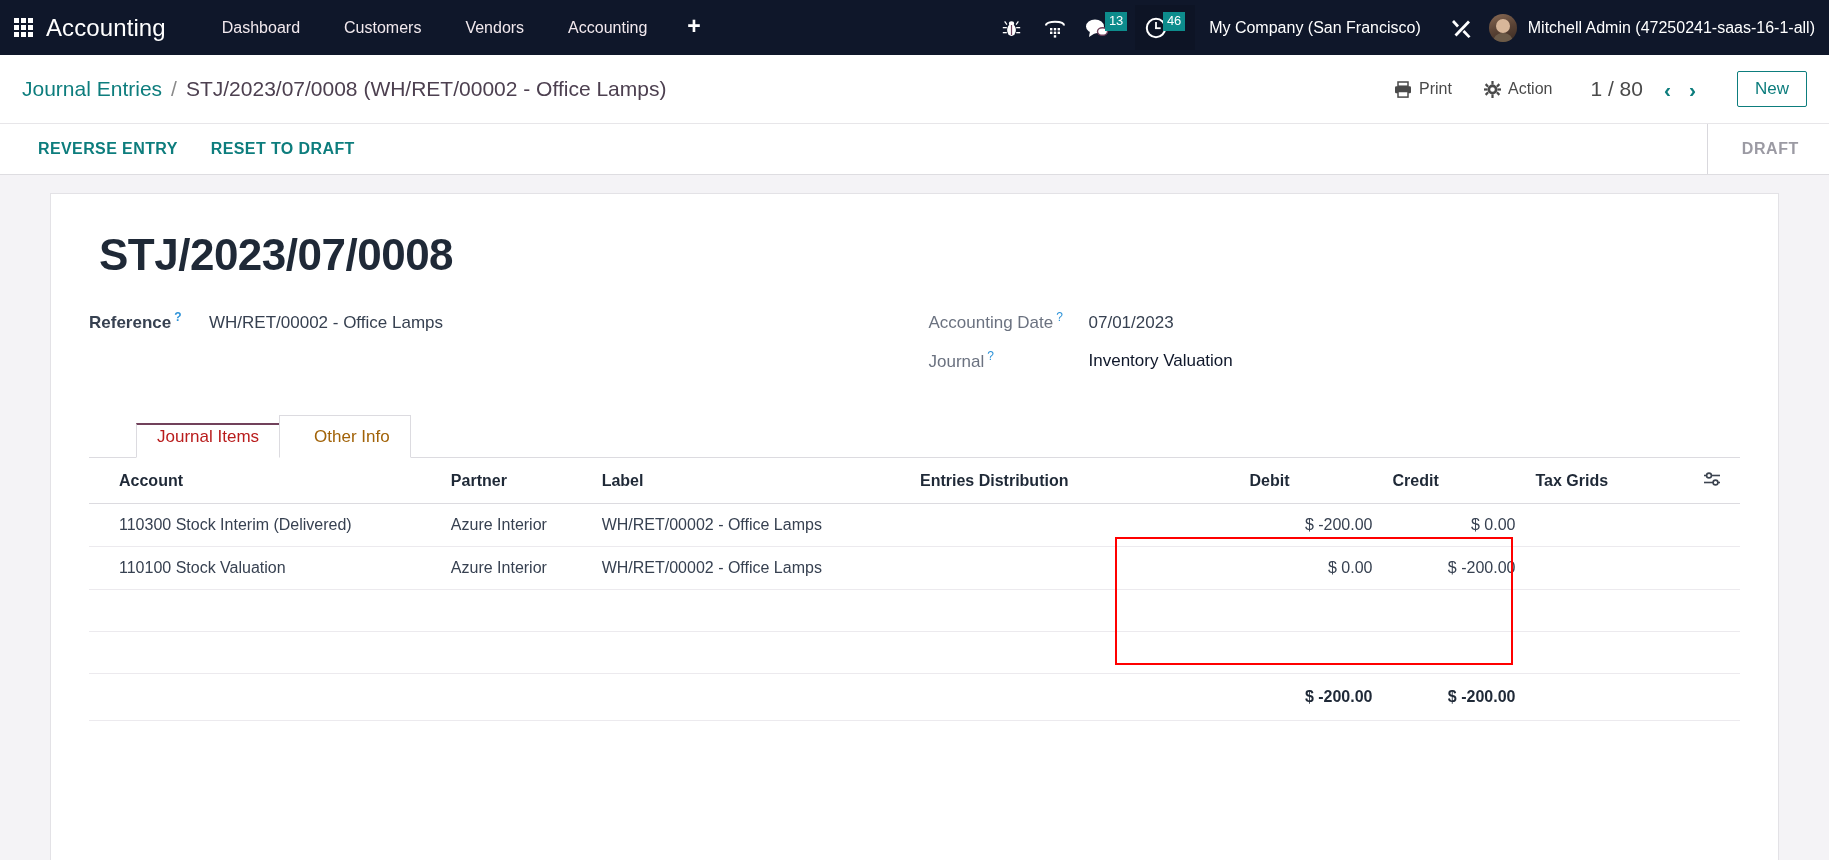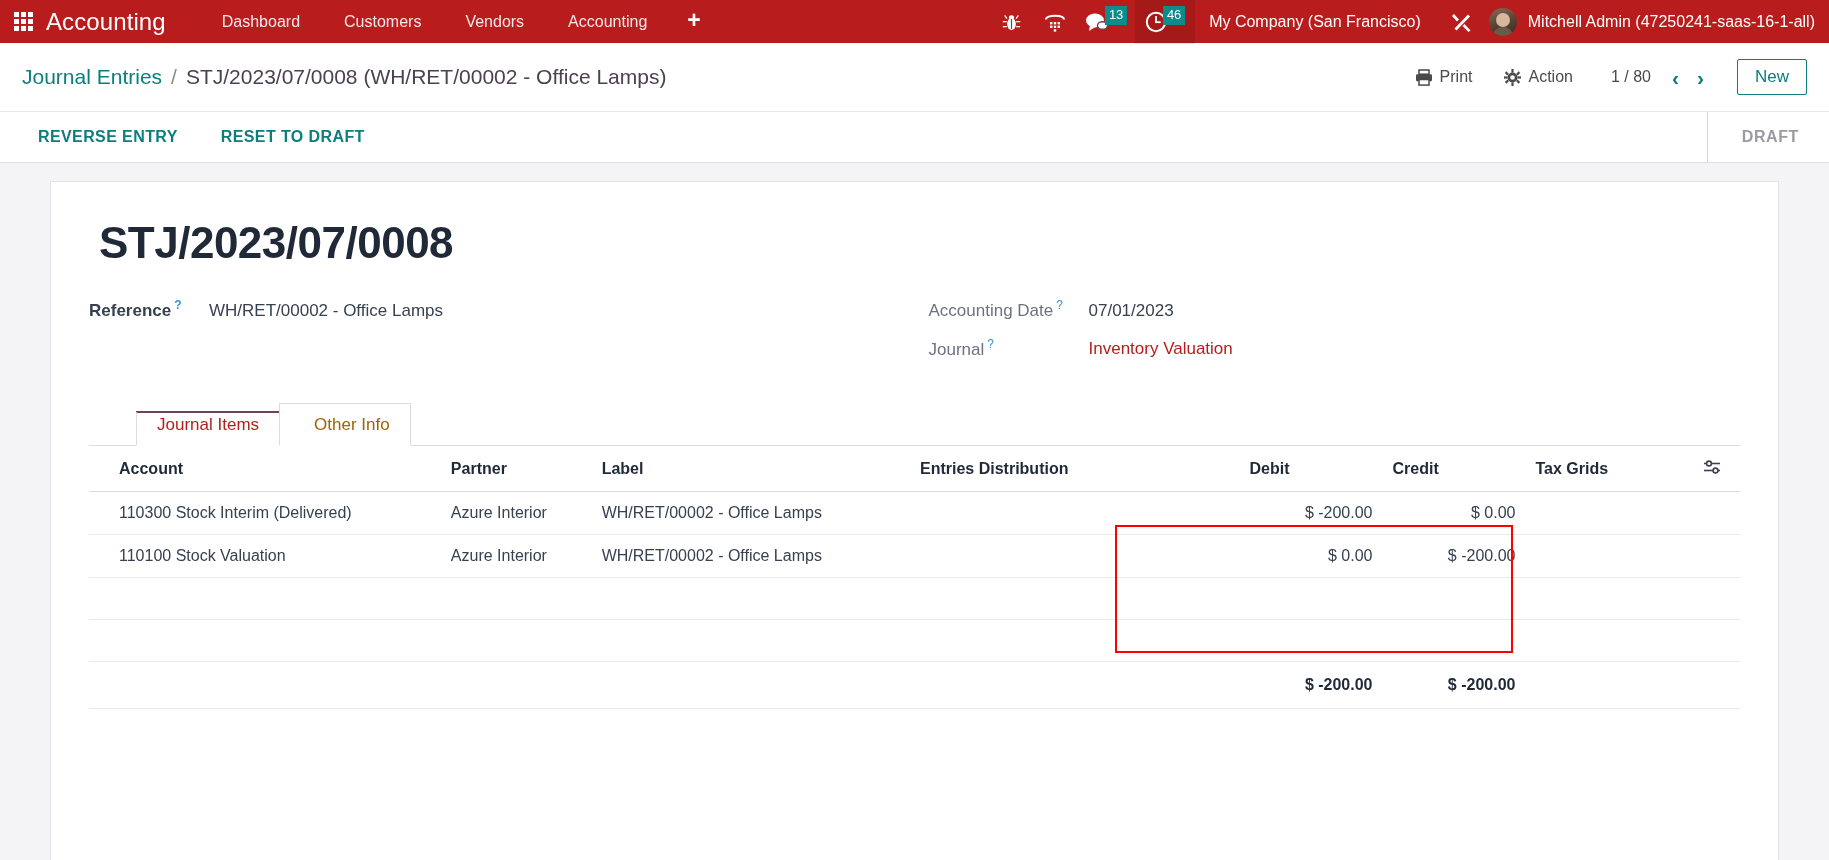--- a/index.html
+++ b/index.html
@@ -5,22 +5,22 @@
   * { box-sizing: border-box; margin: 0; padding: 0; }
   html, body {
     width: 1829px; height: 860px;
     font-family: "Liberation Sans", sans-serif;
     background: #ffffff;
     overflow: hidden;
   }
 
   
   .navbar {
-    height: 43px;
-    background: #b91c1c;
+    height: 55px;
+    background: #0f172a;
     display: flex;
     align-items: center;
     color: #ffffff;
     position: relative;
   }
   .nav-apps {
     width: 46px; height: 45px;
     display: flex; align-items: center; justify-content: center;
     cursor: pointer;
   }
@@ -102,39 +102,39 @@
   .bc-link { color: #0d7d7d; cursor: pointer; }
   .bc-sep { color: #8a8a8a; padding: 0 9px; }
   .bc-current { color: #4d4050; }
   .cp-spacer { flex: 1 1 auto; }
   .cp-btn {
     display: flex; align-items: center; gap: 7px;
     font-size: 16px; color: #4a4a4a; cursor: pointer; padding: 0 16px;
     white-space: nowrap;
   }
   .pager { display: flex; align-items: center; gap: 4px; margin: 0 8px 0 22px; }
-  .pager-text { font-size: 16px; color: #4a4a4a; margin-right: 10px; white-space: nowrap; }
+  .pager-text { font-size: 21px; color: #4a4a4a; margin-right: 10px; white-space: nowrap; }
   .pager-arrow {
     color: #0d7d7d; font-size: 21px; line-height: 1; padding: 2px 7px; cursor: pointer;
     font-weight: 700;
   }
   .new-btn {
     border: 1px solid #0d7d7d; color: #0d7d7d; background: #ffffff;
-    font-size: 17px; padding: 7px 17px; margin-left: 18px; cursor: pointer;
+    font-size: 17px; padding: 7px 17px; margin-left: 26px; cursor: pointer;
     border-radius: 2px;
   }
 
   
   .cp-bottom {
     height: 51px;
     background: #ffffff;
     border-bottom: 1px solid #dedde1;
     display: flex; align-items: stretch;
   }
-  .action-buttons { display: flex; align-items: center; padding-left: 22px; gap: 11px; }
+  .action-buttons { display: flex; align-items: center; padding-left: 22px; gap: 1px; }
   .act-btn {
     color: #0d7d7d; font-size: 16px; font-weight: 700; letter-spacing: .4px;
     padding: 0 16px; cursor: pointer; text-transform: uppercase;
     display: flex; align-items: center; height: 50px;
   }
   .cp-bottom-spacer { flex: 1 1 auto; border-right: 1px solid #d9d8dd; }
   .statusbar { display: flex; align-items: stretch; gap: 36px; }
   .status-step {
     display: flex; align-items: center; position: relative;
     font-size: 16px; font-weight: 700; letter-spacing: .6px;
@@ -183,21 +183,21 @@
   .field-label {
     font-size: 17px; color: #374151; font-weight: 700;
     width: 120px; flex: none; white-space: nowrap;
   }
   .field-label.muted { color: #6b7280; font-weight: 400; }
   .field-label.wide { width: 160px; }
   .tip {
     color: #2e93d8; font-size: 12px; vertical-align: super; margin-left: 3px; cursor: pointer;
   }
   .field-value { font-size: 17px; color: #374151; }
-  .field-value.link { color: #b91c1c; }
+  .field-value.link { color: #0f172a; }
 
   
   .tabs {
     display: flex; align-items: flex-end; margin: 28px 0 0 0;
     border-bottom: 1px solid #dcdbe0;
     position: relative; z-index: 1;
   }
   .tab {
     font-size: 17px; color: #3c4450; background: #ffffff;
     padding: 11px 20px 10px 20px; cursor: pointer;

